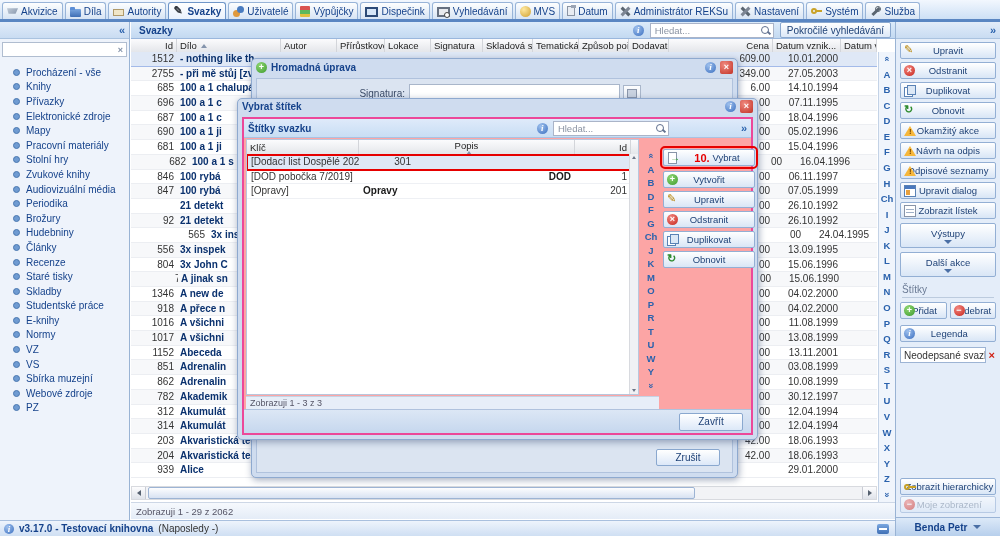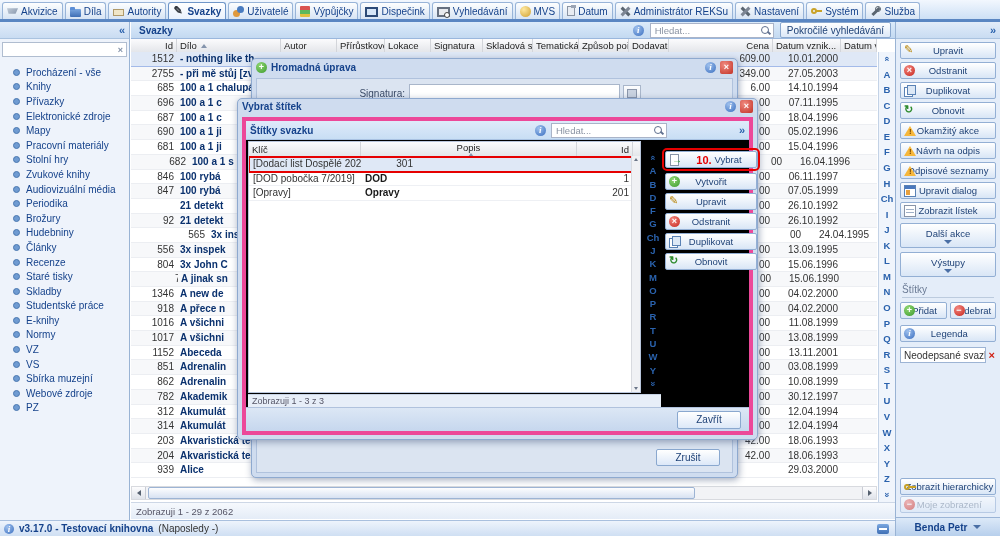--- a/index.html
+++ b/index.html
@@ -155,21 +155,21 @@
   .dlgA{left:251px;top:58px;width:487px;height:420px;z-index:40}
   .dlgA-body{position:absolute;left:4px;right:4px;top:19px;bottom:4px;background:#dbe4f1;border:1px solid #b0c2dd}
   .sig-row{position:absolute;left:0;top:6px;right:0;height:16px;display:flex;align-items:center}
   .sig-label{width:152px;text-align:right;color:#3a4a66;padding-right:4px;box-sizing:border-box}
   .sig-input{width:205px;height:14px;border:1px solid #a9b6ca;background:#fff;outline:none;font-size:9.5px}
   .sig-btn{width:16px;height:15px;margin-left:3px;border:1px solid #a9b6ca;background:linear-gradient(#fdfdfe,#dfe6f0);
     display:flex;align-items:center;justify-content:center}
   .sig-btn::after{content:'';width:8px;height:7px;background:#c9d2e0;border:1px solid #8a96aa}
   .dlg-cancel{position:absolute;right:12px;bottom:6px;width:50px;height:15px}
   .dlgB{left:237px;top:98px;width:521px;height:342px;z-index:50}
-  .dlgB-inner{position:absolute;left:4px;right:4px;top:18px;bottom:4px;background:#000000;border:4px solid #ec4899;box-sizing:border-box}
+  .dlgB-inner{position:absolute;left:4px;right:4px;top:18px;bottom:4px;background:#fca5a5;border:2px solid #ec4899;box-sizing:border-box}
   .tag-phead{height:18px;background:linear-gradient(#dfeafa,#c8def4);border-bottom:1px solid #a9c2e2;
     display:flex;align-items:center;padding:0 4px;gap:5px}
   .tag-ptitle{font-weight:bold;color:#15428b}
   .tag-table{position:absolute;left:2px;top:20px;width:393px;bottom:38px;background:#fff;border:1px solid #b9c6dc;box-sizing:border-box;overflow:hidden}
   .tag-ghead{display:flex;height:14px;background:linear-gradient(#fbfbfd,#e4e6ea);border-bottom:1px solid #c6c8cd}
   .dt-row{display:flex;height:14.5px;box-sizing:border-box;border-bottom:1px solid #eef0f4;align-items:center}
   .dt-row.selected{background:#dfe8f6}
   .dt-row.annotated{outline:2px solid #e60000;outline-offset:-1px}
   .dtc{box-sizing:border-box;padding:0 4px;white-space:nowrap;overflow:hidden;flex:none;color:#333}
   .dtc.bold{font-weight:bold;color:#1a1a1a}
@@ -846,21 +846,21 @@
           <div class="gc dilo" style="width: 104px;">Alice</div>
           <div class="gc" style="width: 56px;"></div>
           <div class="gc" style="width: 48px;"></div>
           <div class="gc" style="width: 46px;"></div>
           <div class="gc" style="width: 52px;"></div>
           <div class="gc" style="width: 50px;"></div>
           <div class="gc" style="width: 46px;"></div>
           <div class="gc" style="width: 50px;"></div>
           <div class="gc" style="width: 40px;"></div>
           <div class="gc num" style="width: 104px;"></div>
-          <div class="gc num" style="width: 68px;">29.03.2000</div>
+          <div class="gc num" style="width: 68px;">29.01.2000</div>
           <div class="gc num" style="width: 36px;"></div>
         </div>
       </div>
     <div class="alpha">
         <span class="chev rot-up">«</span>
         <span>A</span>
         <span>B</span>
         <span>C</span>
         <span>D</span>
         <span>E</span>
@@ -937,25 +937,25 @@
           <span class="ic ic-window"></span>
           <span>Upravit dialog</span>
         </div>
         <div class="rbtn">
           <span class="ic ic-card"></span>
           <span>Zobrazit lístek</span>
         </div>
       </div>
     <div>
         <div class="rbtn-menu">
+          <span>Výstupy</span>
+          <span class="caret"></span>
+        </div>
+        <div class="rbtn-menu">
           <span>Další akce</span>
-          <span class="caret"></span>
-        </div>
-        <div class="rbtn-menu">
-          <span>Výstupy</span>
           <span class="caret"></span>
         </div>
       </div>
     <div class="tags-label">Štítky</div>
     <div class="half-row">
       <div class="rbtn">
         <span class="ci ci-add"></span>&nbsp;<span>Přidat</span>
       </div>
       <div class="rbtn">
         <span class="ci ci-rem"></span>&nbsp;<span>Odebrat</span>
@@ -1041,21 +1041,21 @@
               <span>Id</span>
             </div>
           </div>
         <div>
             <div class="dt-row selected annotated">
               <div class="dtc" style="width: 112px;">[Dodací list Dospělé 2020/10]</div>
               <div class="dtc num" style="width: 56px;">301</div>
             </div>
             <div class="dt-row">
               <div class="dtc" style="width: 112px;">[DOD pobočka 7/2019]</div>
-              <div class="dtc bold" style="width: 216px;"><span>DOD</span></div>
+              <div class="dtc bold" style="width: 216px; text-align: right;"><span>DOD</span></div>
               <div class="dtc num" style="width: 56px;">1</div>
             </div>
             <div class="dt-row">
               <div class="dtc" style="width: 112px;">[Opravy]</div>
               <div class="dtc bold" style="width: 216px;"><span>Opravy</span></div>
               <div class="dtc num" style="width: 56px;">201</div>
             </div>
           </div>
         <div class="tag-vscroll"></div>
       </div>

